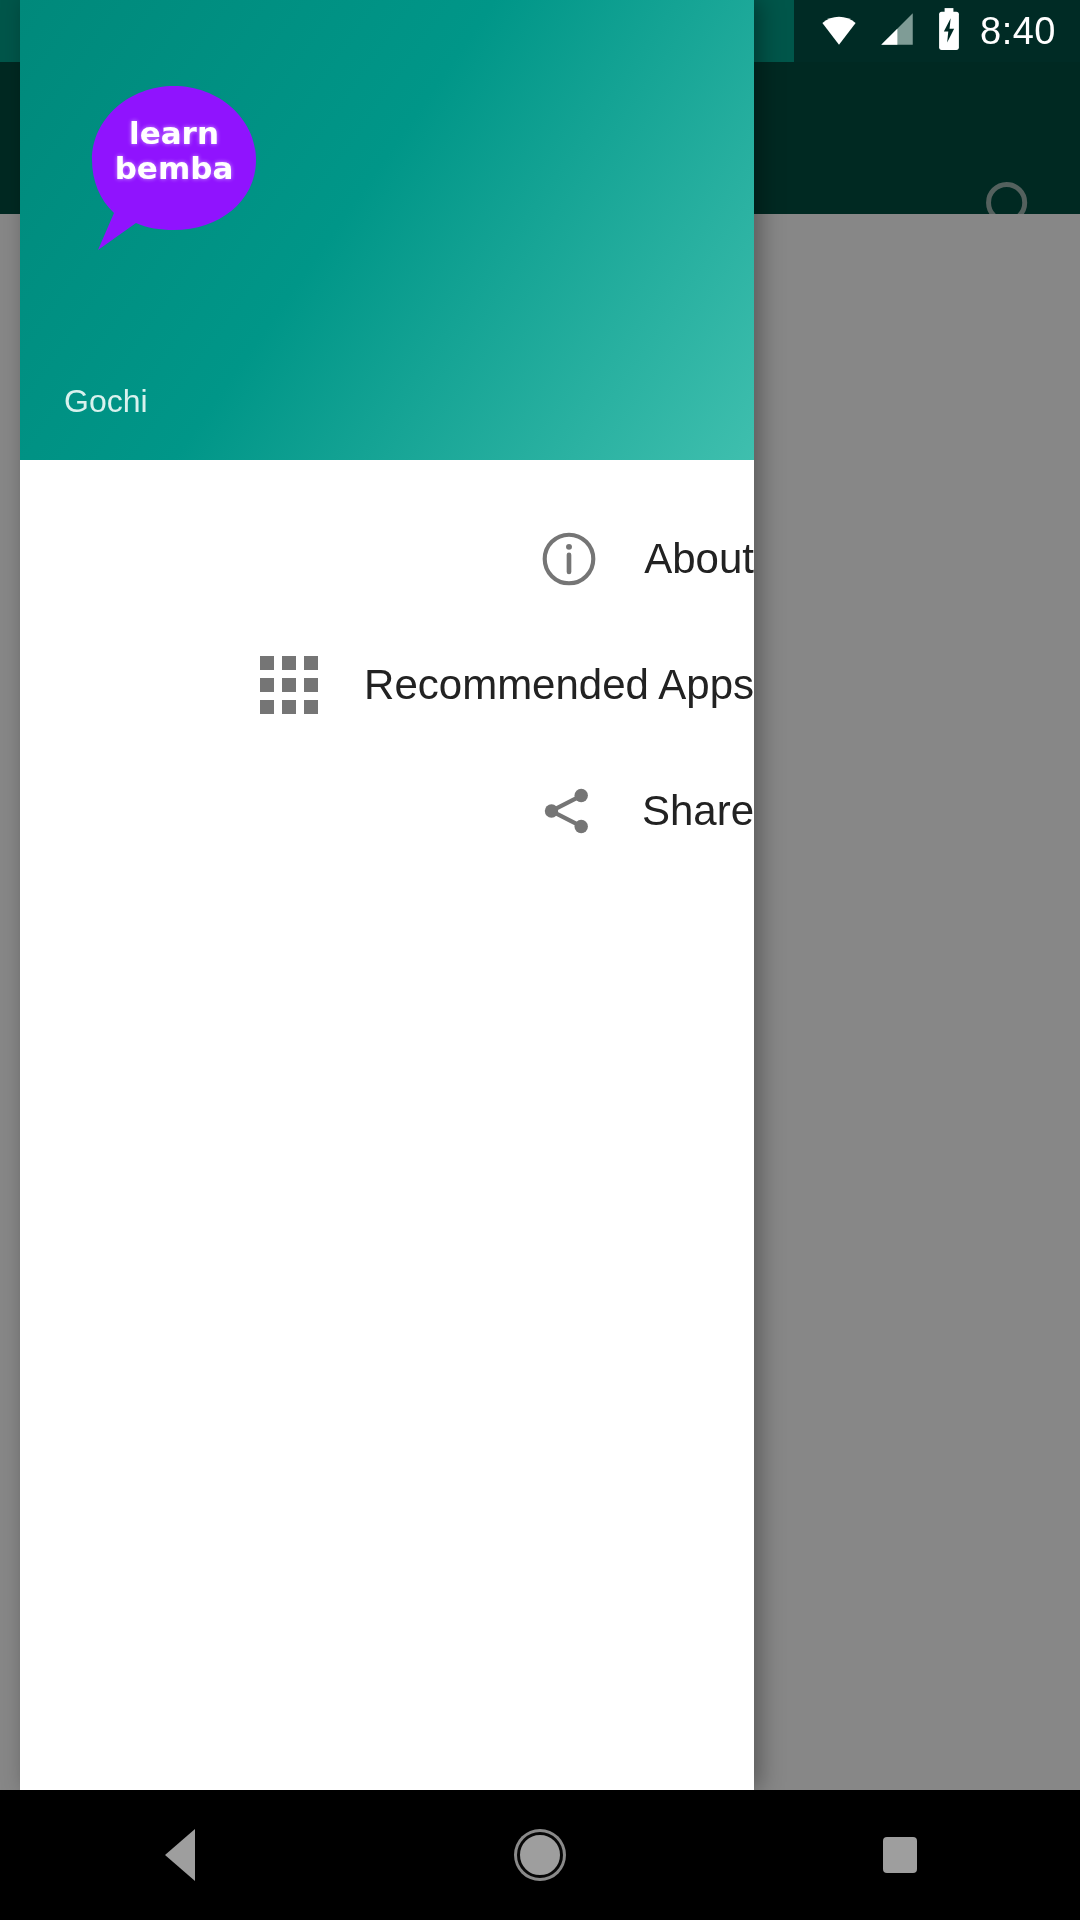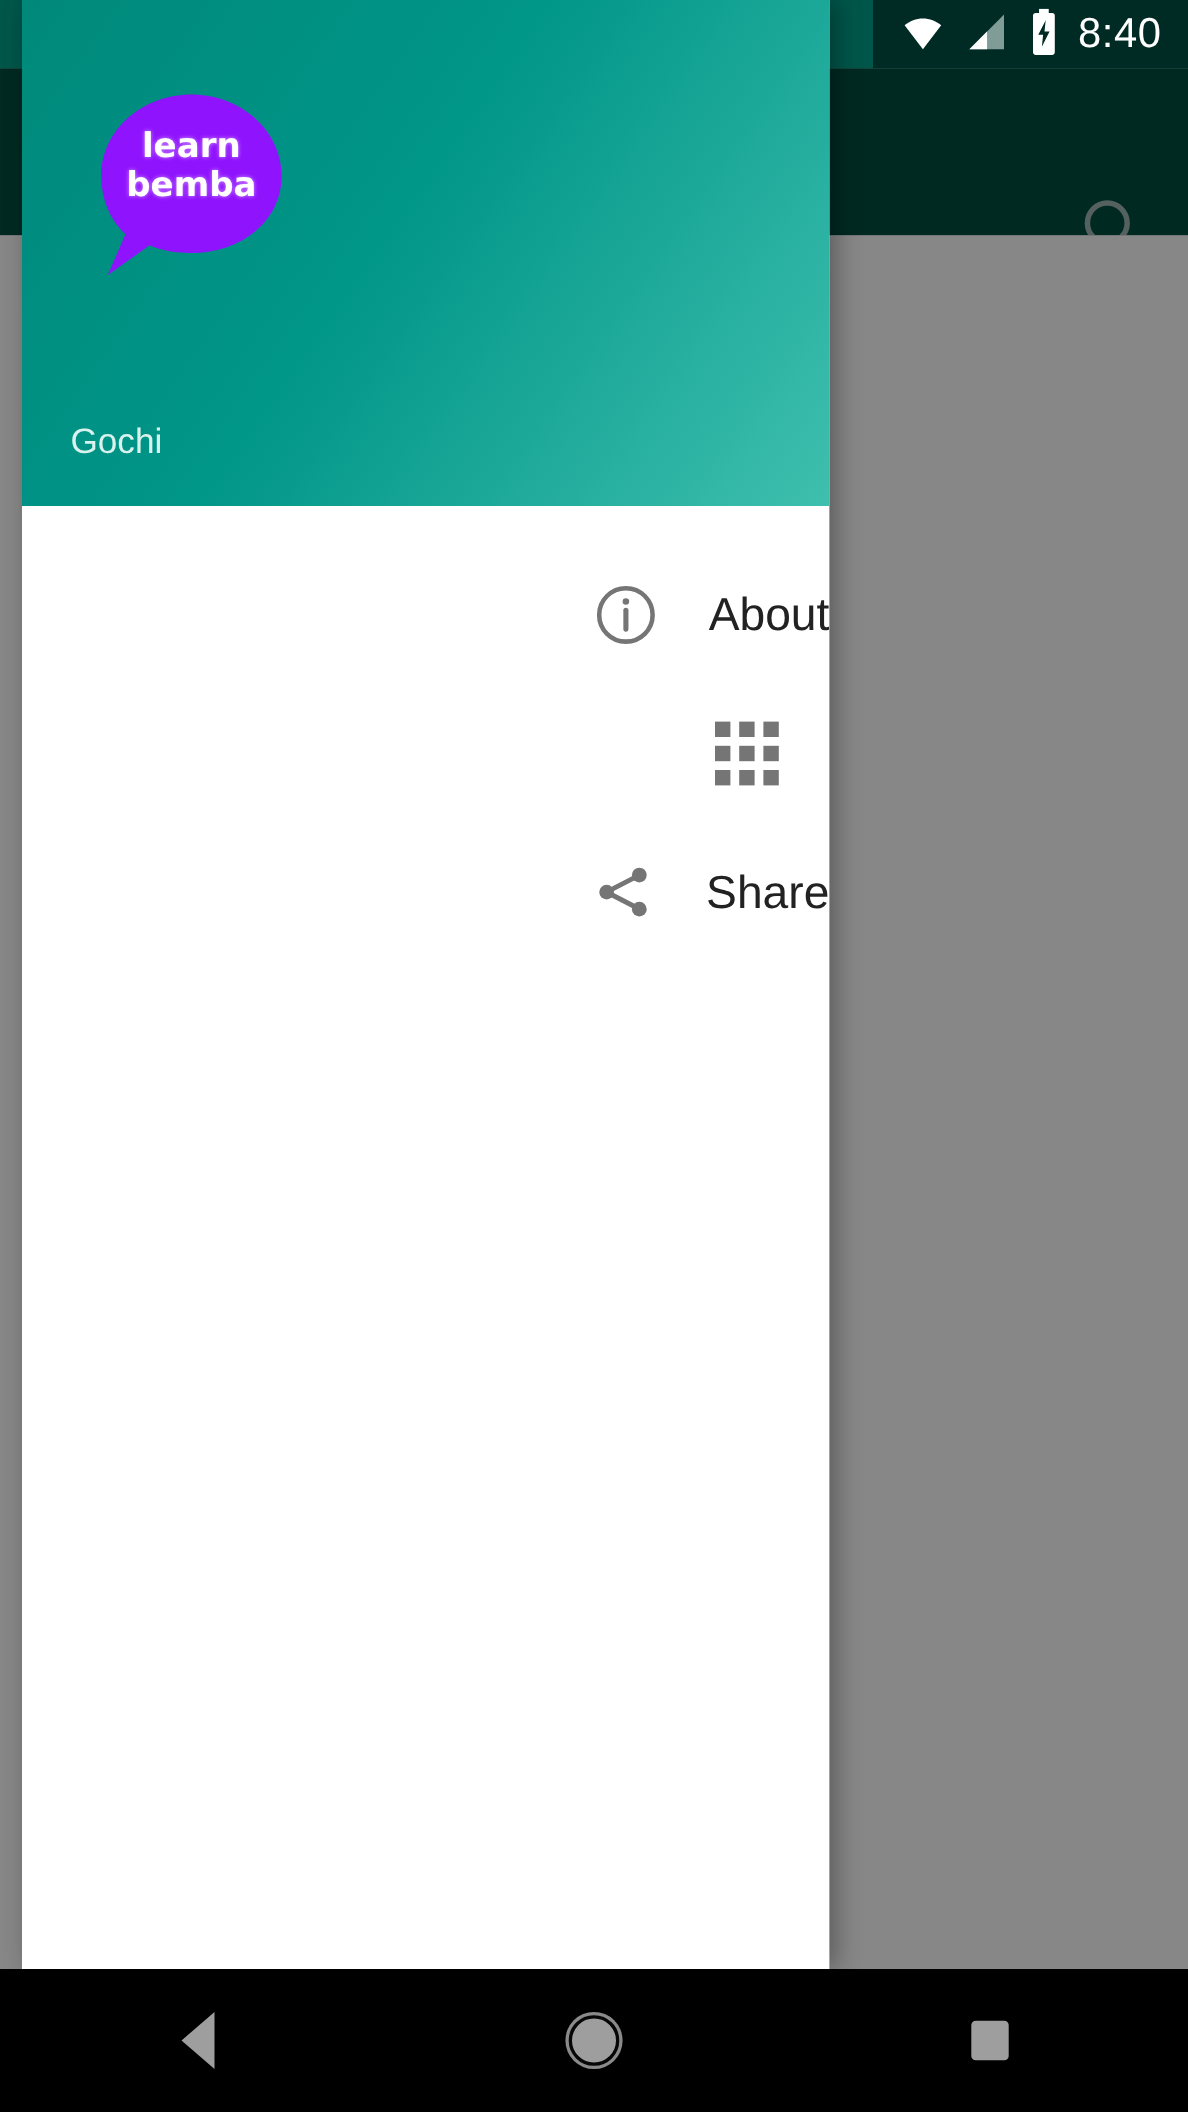--- a/index.html
+++ b/index.html
@@ -243,20 +243,21 @@
               <i></i>
               <i></i>
               <i></i>
               <i></i>
               <i></i>
               <i></i>
               <i></i>
               <i></i>
           </div>
         </div>
+        <div class="menu-label">Recommended Apps</div>
       </div>
 
       <div class="menu-item">
         <div class="menu-icon">
           <svg width="62" height="62" viewBox="0 0 24 24" fill="#757575" stroke="#757575" stroke-width="1.7">
             <circle cx="17.5" cy="6" r="2.6" stroke="none"></circle>
             <circle cx="17.5" cy="18" r="2.6" stroke="none"></circle>
             <circle cx="6" cy="12" r="2.6" stroke="none"></circle>
             <line x1="8.3" y1="10.8" x2="15.3" y2="7.2" stroke-linecap="round"></line>
             <line x1="8.3" y1="13.2" x2="15.3" y2="16.8" stroke-linecap="round"></line>

